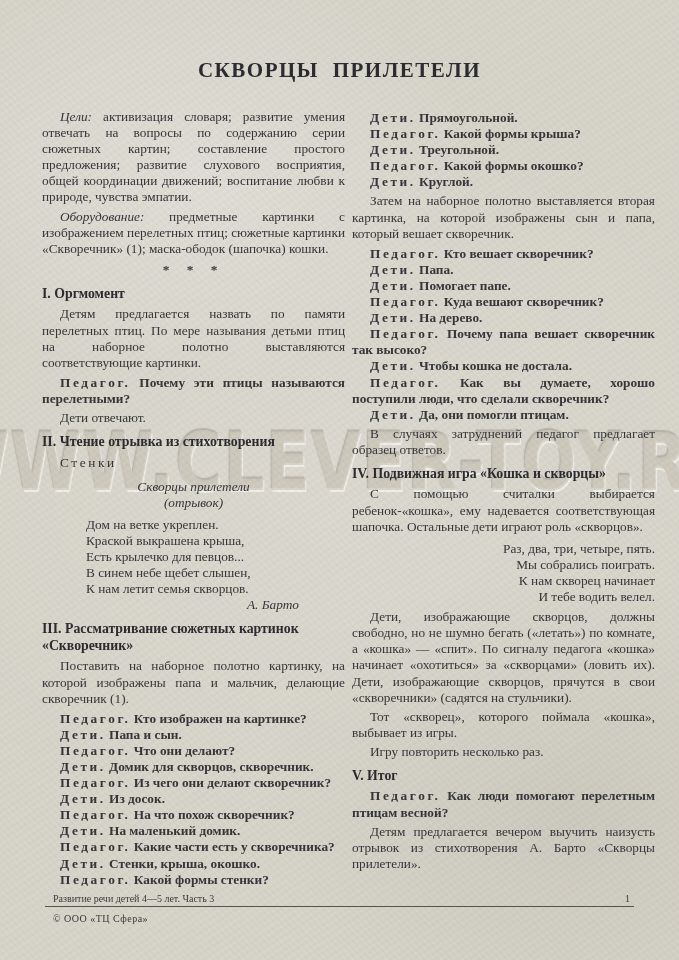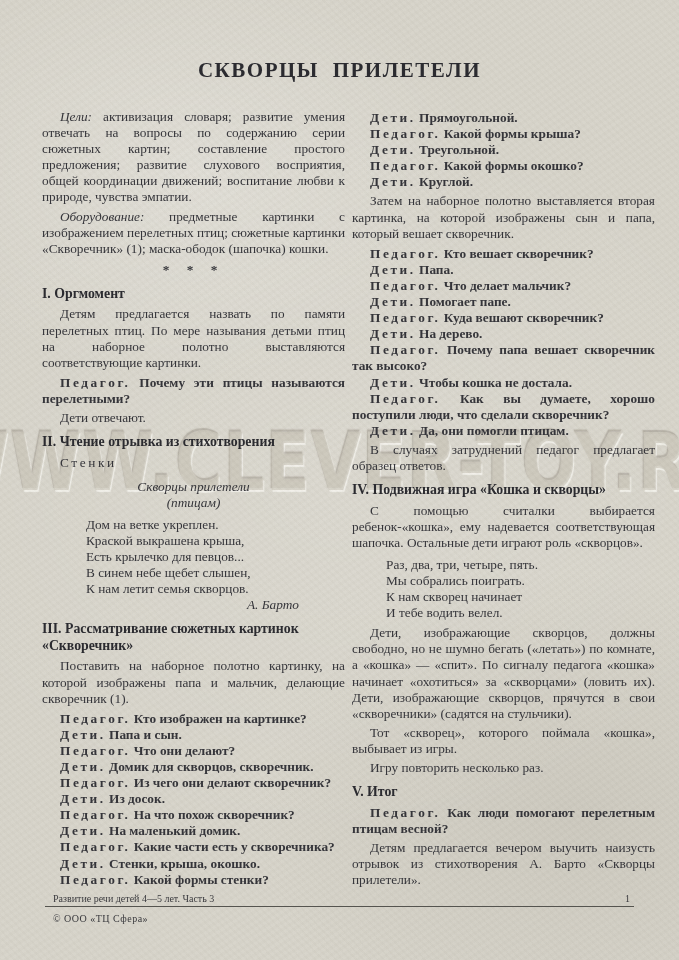--- a/index.html
+++ b/index.html
@@ -94,21 +94,21 @@
     text-align:center;
     margin-top:8px;
   }
   .poem{margin:6px 0 0 44px;}
   .poem div{white-space:nowrap;}
   .poem-author{
     font-style:italic;
     text-align:right;
     margin-right:46px;
   }
-  .rhyme{margin:6px 0 4px 34px;}
+  .rhyme{margin:6px 0 4px 34px;text-align:right;}
   .dialog-group{margin-top:4px;}
   .footer{
     position:absolute;z-index:1;
     left:45px;right:45px;top:893px;
     font-size:10px;
     color:#3a3a3e;
   }
   .footer-top{
     display:flex;
     justify-content:space-between;
@@ -138,21 +138,21 @@
         <div class="sec-heading">I. Оргмомент</div>
         <p class="para">Детям предлагается назвать по памяти перелетных птиц. По мере называния детьми птиц на наборное полотно выставляются соответствующие картинки.</p>
         <div class="dialog-group">
           <p class="dialog-line"><span class="speaker">Педагог.</span> Почему эти птицы называются перелетными?</p>
         </div>
         <p class="para">Дети отвечают.</p>
         <div class="sec-heading">II. Чтение отрывка из стихотворения</div>
         <div class="speaker-line">Стенки</div>
         <div class="poem-title">
           <div>Скворцы прилетели</div>
-          <div>(птицам)</div>
+          <div>(отрывок)</div>
         </div>
         <div class="poem">
           <div>Дом на ветке укреплен.</div>
           <div>Краской выкрашена крыша,</div>
           <div>Есть крылечко для певцов...</div>
           <div>В синем небе щебет слышен,</div>
           <div>К нам летит семья скворцов.</div>
         </div>
         <div class="poem-author">А. Барто</div>
         <div class="sec-heading">III. Рассматривание сюжетных картинок «Скворечник»</div>
@@ -176,21 +176,20 @@
           <p class="dialog-line"><span class="speaker">Дети.</span> Прямоугольной.</p>
           <p class="dialog-line"><span class="speaker">Педагог.</span> Какой формы крыша?</p>
           <p class="dialog-line"><span class="speaker">Дети.</span> Треугольной.</p>
           <p class="dialog-line"><span class="speaker">Педагог.</span> Какой формы окошко?</p>
           <p class="dialog-line"><span class="speaker">Дети.</span> Круглой.</p>
         </div>
         <p class="para">Затем на наборное полотно выставляется вторая картинка, на которой изображены сын и папа, который вешает скворечник.</p>
         <div class="dialog-group">
           <p class="dialog-line"><span class="speaker">Педагог.</span> Кто вешает скворечник?</p>
           <p class="dialog-line"><span class="speaker">Дети.</span> Папа.</p>
-          <p class="dialog-line"><span class="speaker">Педагог.</span> Что делает мальчик?</p>
           <p class="dialog-line"><span class="speaker">Дети.</span> Помогает папе.</p>
           <p class="dialog-line"><span class="speaker">Педагог.</span> Куда вешают скворечник?</p>
           <p class="dialog-line"><span class="speaker">Дети.</span> На дерево.</p>
           <p class="dialog-line"><span class="speaker">Педагог.</span> Почему папа вешает скворечник так высоко?</p>
           <p class="dialog-line"><span class="speaker">Дети.</span> Чтобы кошка не достала.</p>
           <p class="dialog-line"><span class="speaker">Педагог.</span> Как вы думаете, хорошо поступили люди, что сделали скворечник?</p>
           <p class="dialog-line"><span class="speaker">Дети.</span> Да, они помогли птицам.</p>
         </div>
         <p class="para">В случаях затруднений педагог предлагает образец ответов.</p>
         <div class="sec-heading">IV. Подвижная игра «Кошка и скворцы»</div>

